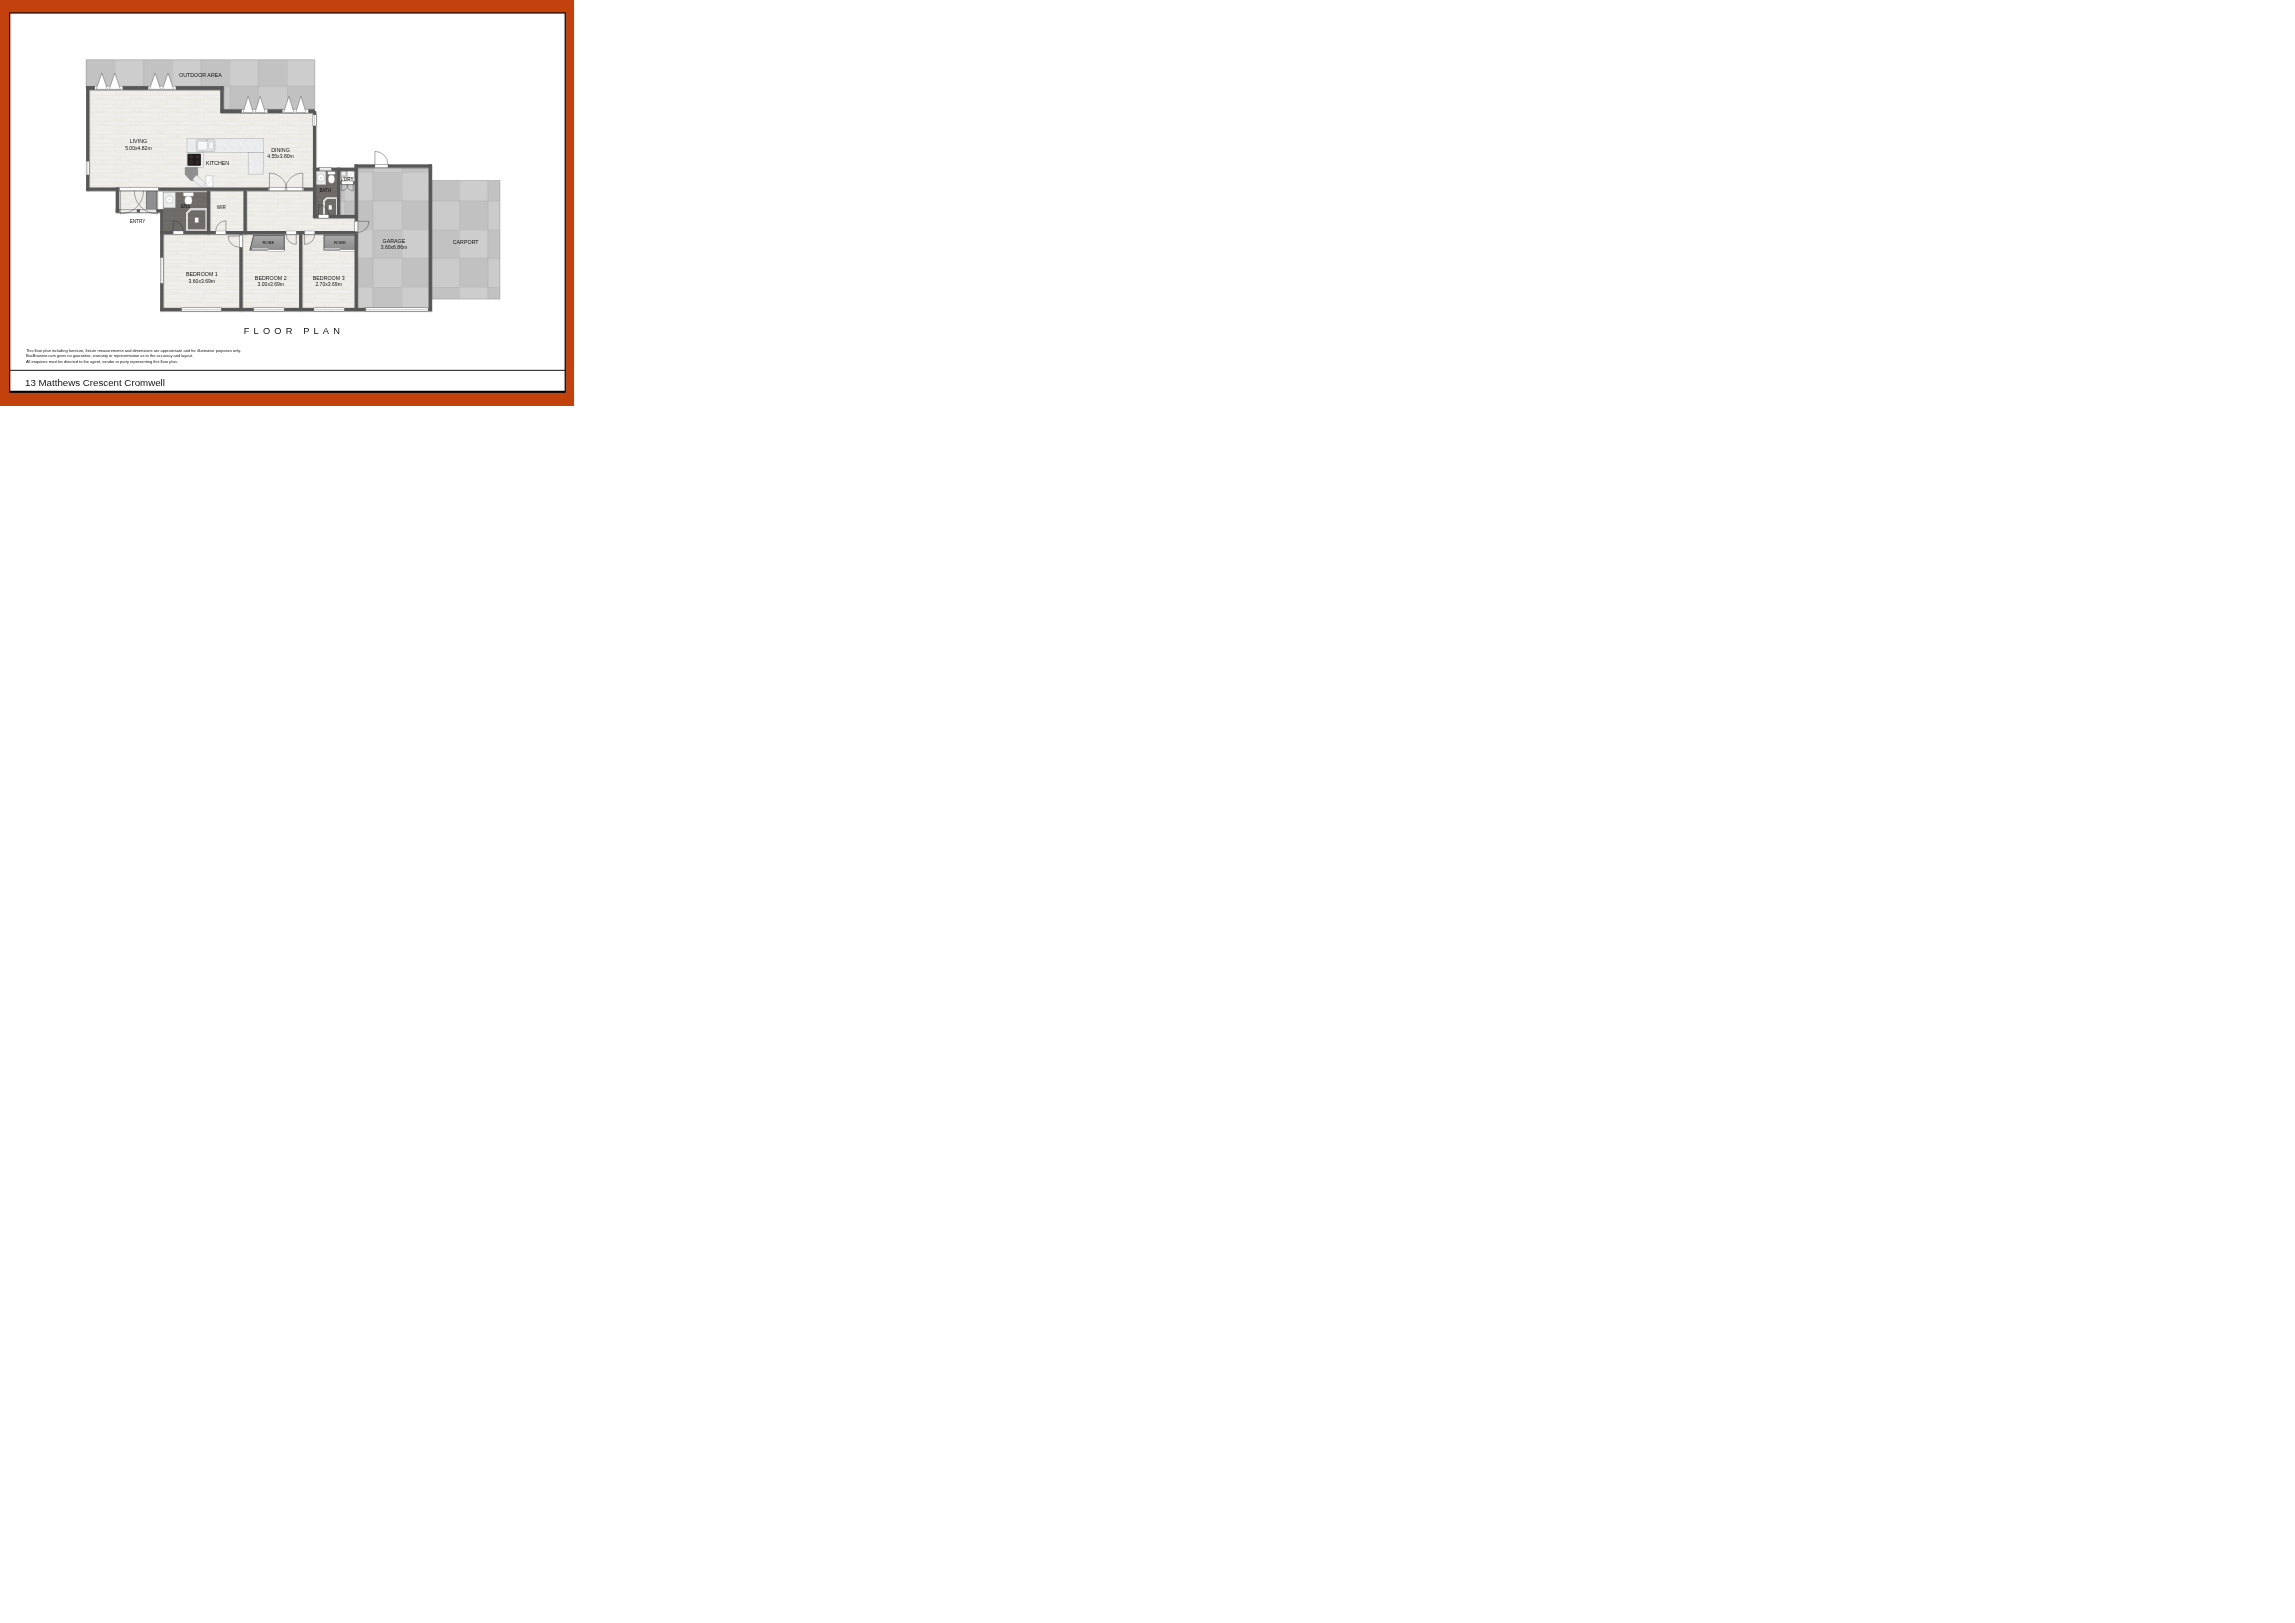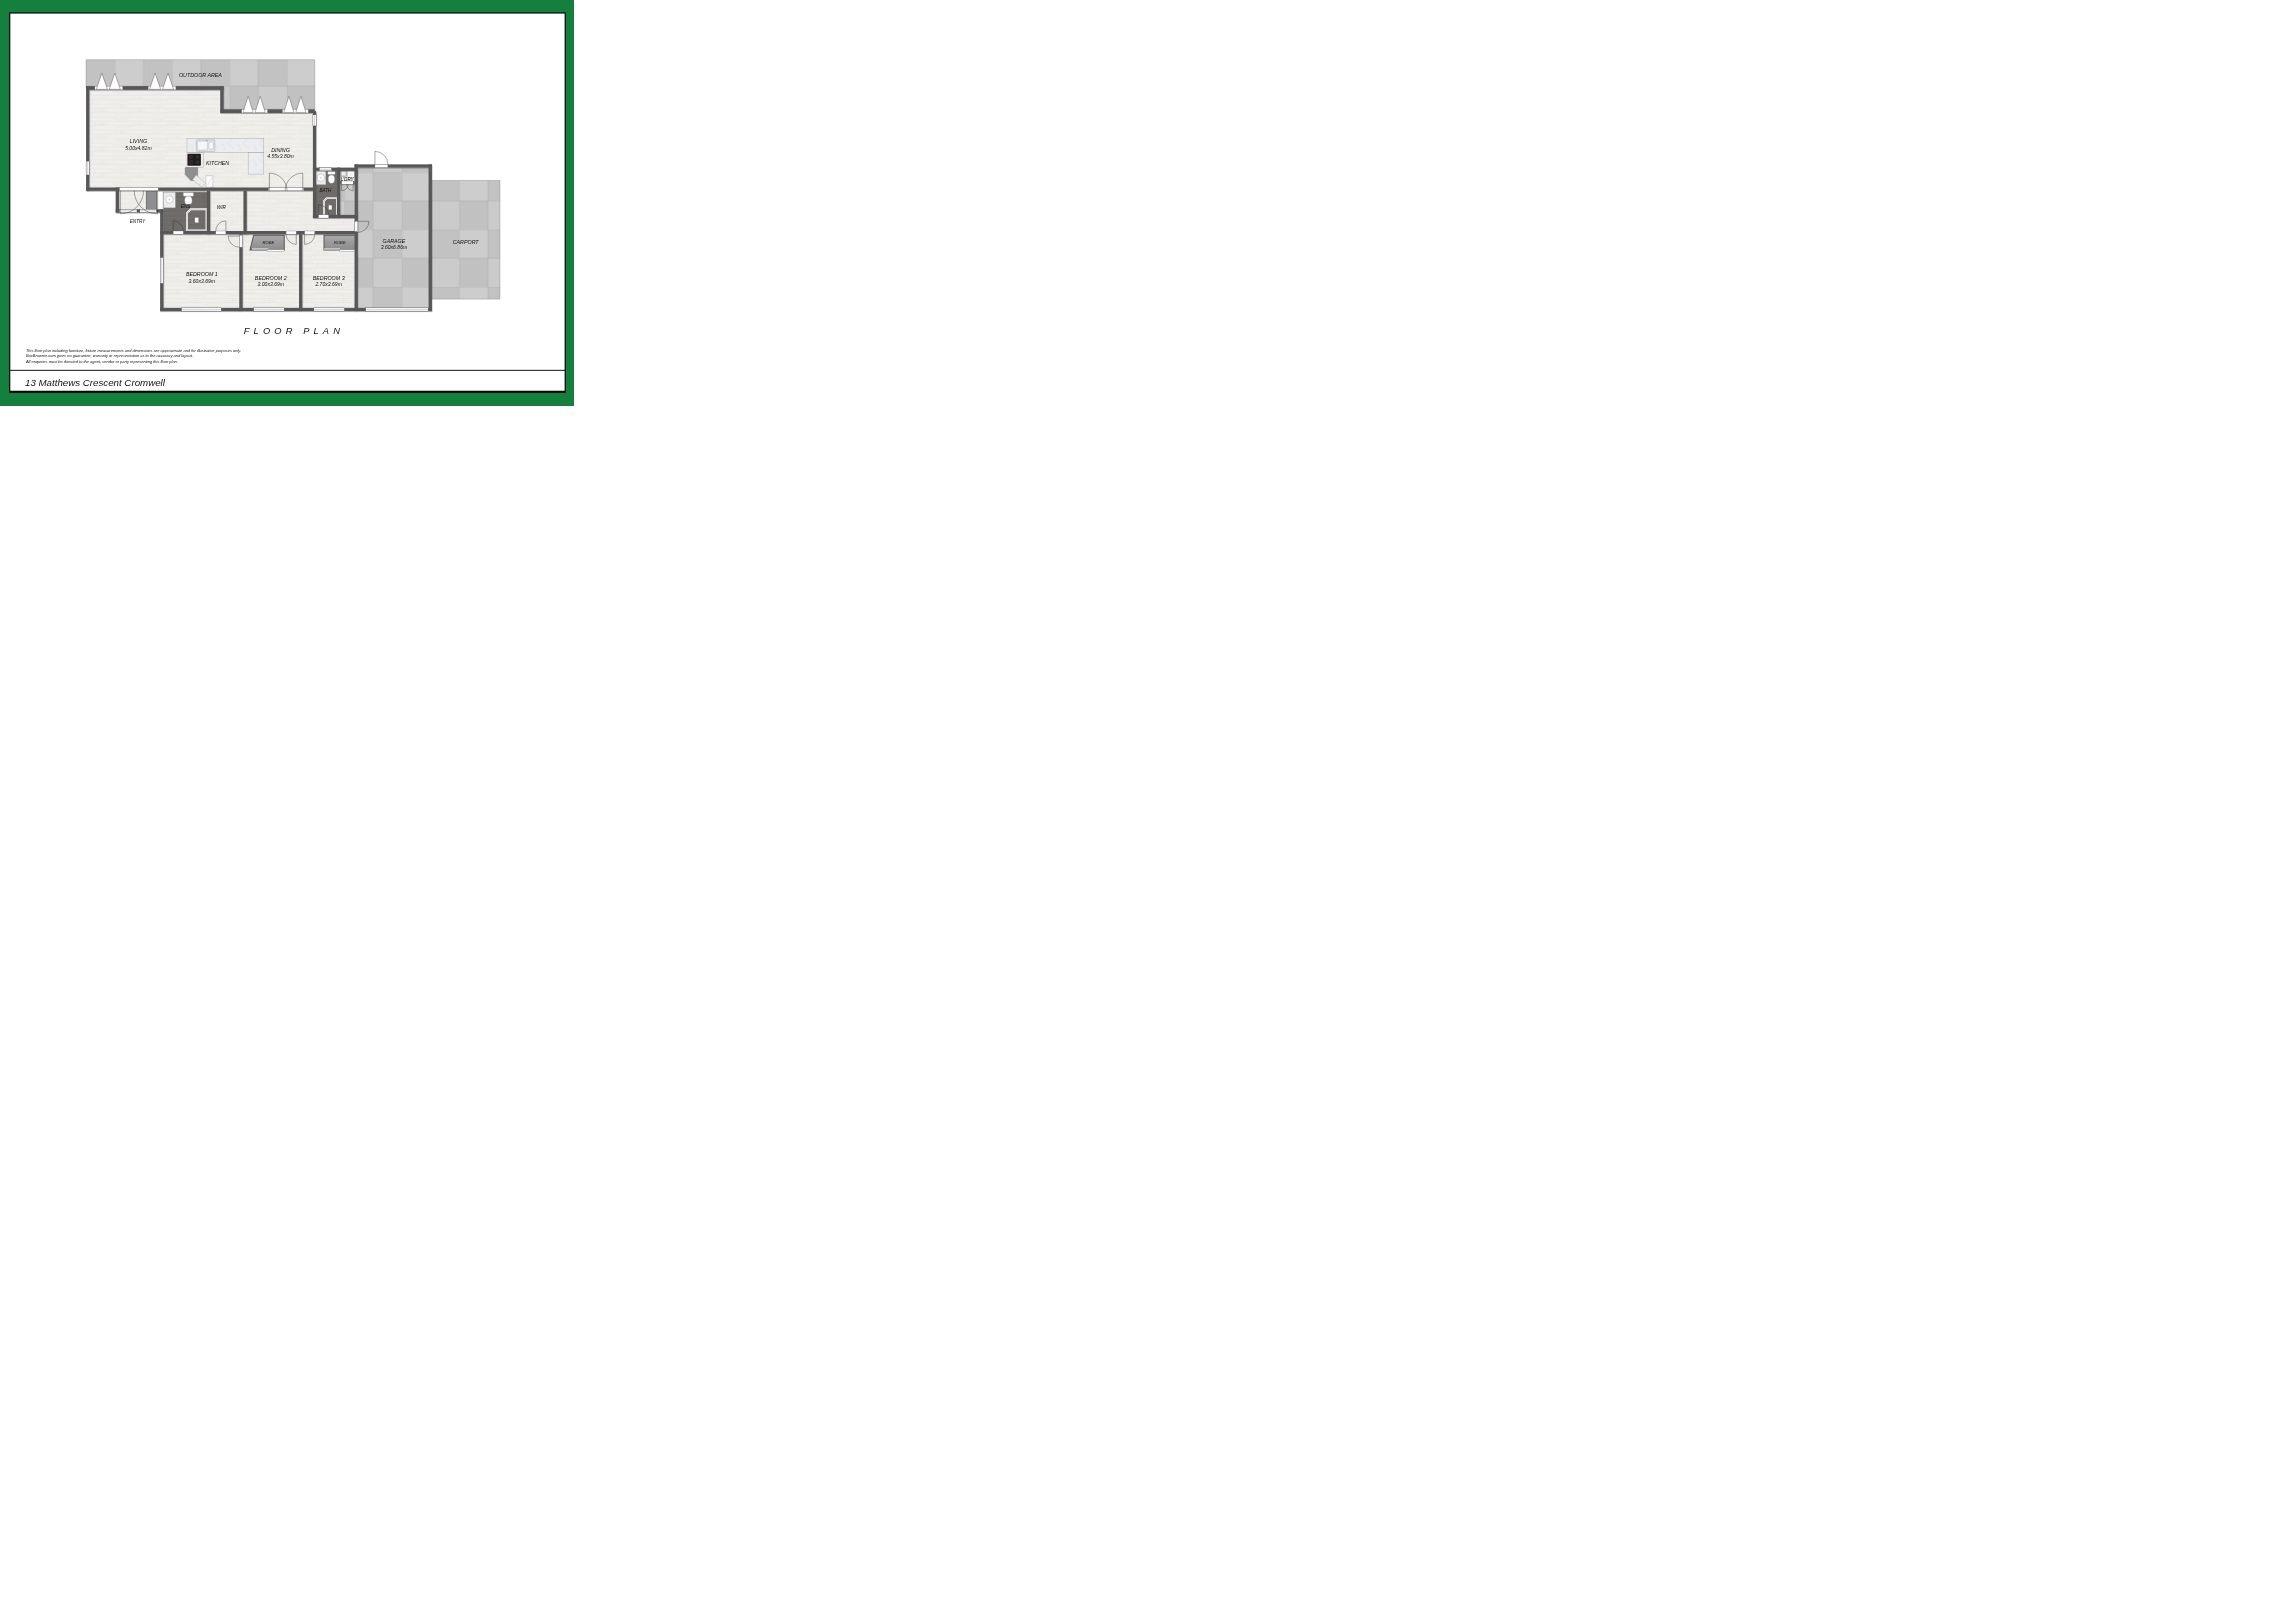--- a/index.html
+++ b/index.html
@@ -1,16 +1,16 @@
 <!DOCTYPE html>
 <html style="font-size:7.4px"><head>
 <meta charset="utf-8">
 <style>
   html,body{margin:0;padding:0;background:#ffffff;}
-  .page{position:relative;width:574px;height:406px;background:#15803d;overflow:hidden;font-style:italic;}
+  .page{position:relative;width:574px;height:406px;background:#c2410c;overflow:hidden;}
   svg{position:absolute;inset:0;display:block;}
   text{font-family:"Liberation Sans","DejaVu Sans",sans-serif;fill:#111;}
   .room-label{font-size:11.5px;}
   .room-dims{font-size:11px;}
   .small-label{font-size:10px;}
   .robe-label{font-size:9px;}
   .title-label{font-size:20px;letter-spacing:9px;}
   .address-label{font-size:21px;}
   .disclaimer-label{font-size:8.6px;}
   .walls{filter:drop-shadow(1px 2px 1.5px rgba(70,70,70,.45));}

